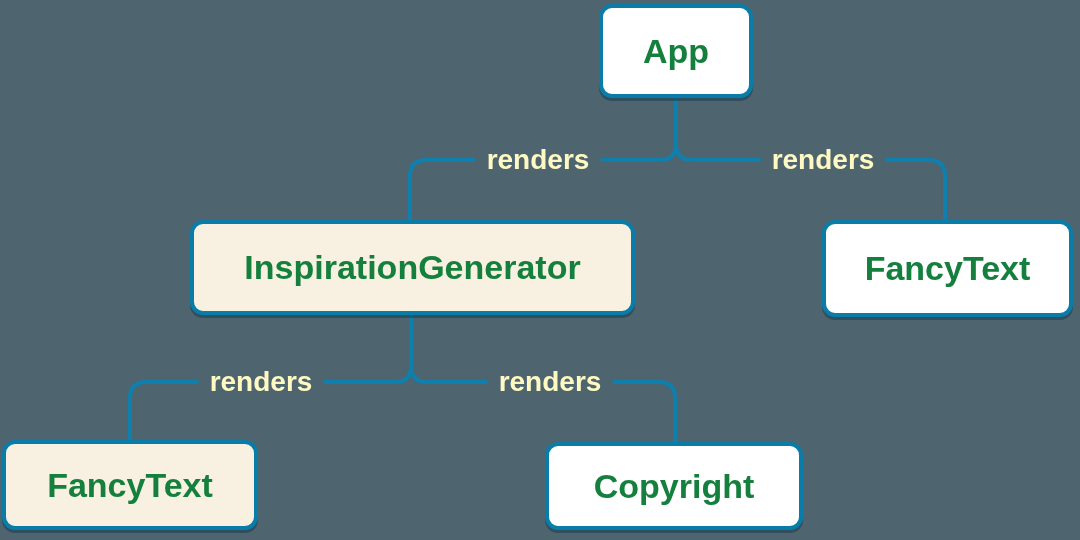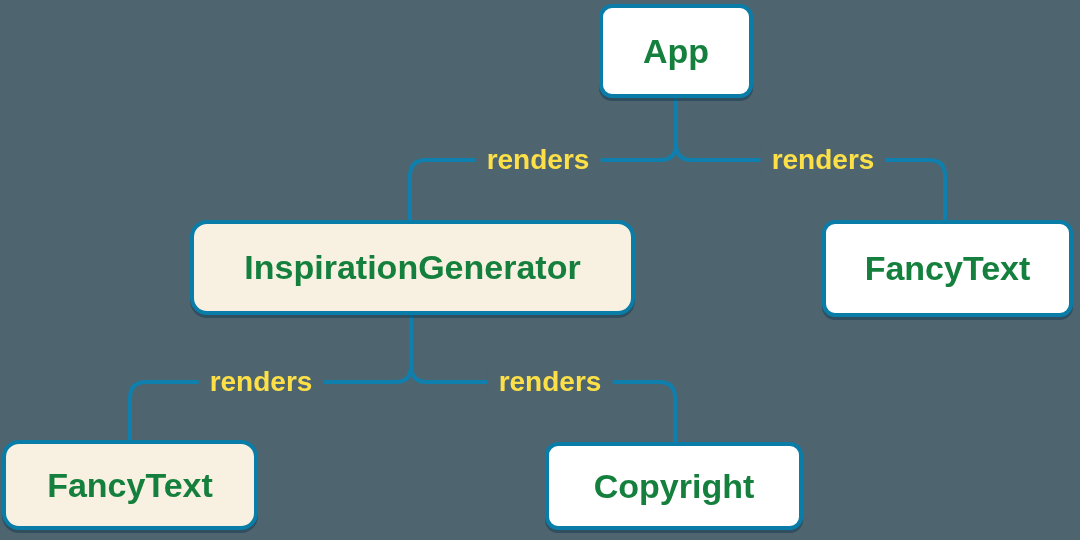--- a/index.html
+++ b/index.html
@@ -23,21 +23,21 @@
   .edges-svg path {
     fill: none;
     stroke: #0f7fae;
     stroke-width: 4;
   }
   .edge-label {
     position: absolute;
     z-index: 1;
     transform: translate(-50%, -50%);
     background: #4e6570;
-    color: #fde047;
+    color: #fef9c3;
     font-size: 28px;
     font-weight: 700;
     line-height: 1;
     padding: 2px 11px;
     white-space: nowrap;
   }
   .node {
     position: absolute;
     z-index: 2;
     display: flex;
@@ -46,21 +46,21 @@
     border: 4px solid #0a7ca8;
     border-radius: 13px;
     box-sizing: border-box;
     color: #15803d;
     font-size: 34px;
     font-weight: 700;
     white-space: nowrap;
     box-shadow: 0 3px 0 rgba(13, 52, 71, 0.45);
   }
   .node--white { background: #ffffff; }
-  .node--cream { background: #f8f1e1; border-radius: 17px; }
+  .node--cream { background: #f8f1e1; }
 
   .node--app            { left: 599px; top: 4px;   width: 154px; height: 94px; }
   .node--ig             { left: 190px; top: 220px; width: 445px; height: 95px; }
   .node--fancy-top      { left: 822px; top: 220px; width: 251px; height: 97px; }
   .node--fancy-bottom   { left: 2px;   top: 440px; width: 256px; height: 90px; }
   .node--copyright      { left: 545px; top: 442px; width: 258px; height: 88px; }
 
   .edge-label--app-ig        { left: 538px; top: 160px; }
   .edge-label--app-fancy     { left: 823px; top: 160px; }
   .edge-label--ig-fancy      { left: 261px; top: 382px; }

